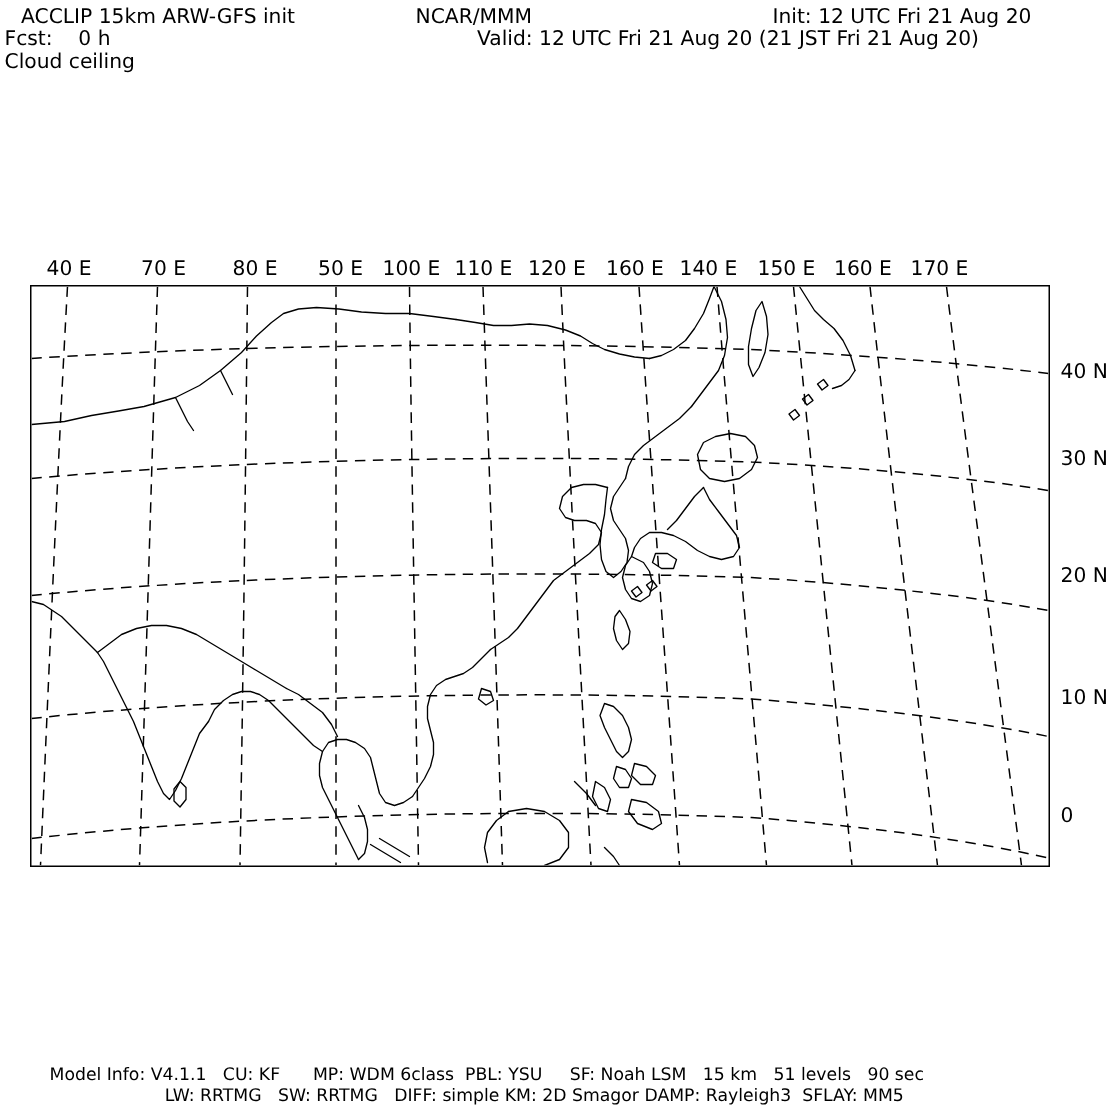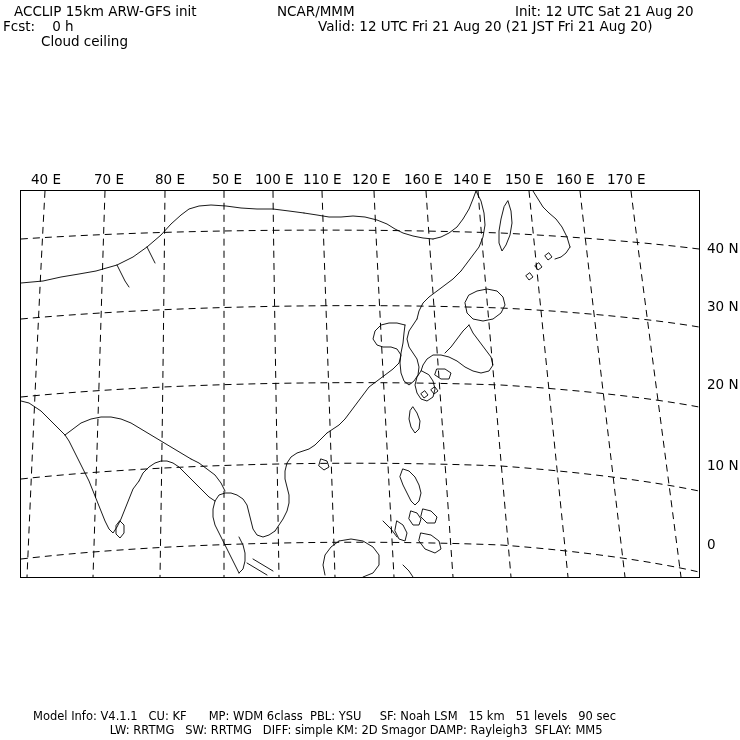--- a/index.html
+++ b/index.html
@@ -27,21 +27,21 @@
     font-size: 13.5px;
     white-space: pre;
     letter-spacing: 0px;
     line-height: 15px;
   }
   #hdr-model   { left: 14px;  top: 4px; }
   #hdr-center  { left: 277px; top: 4px; }
   #hdr-init    { left: 515px; top: 4px; }
   #hdr-fcst    { left: 3px;  top: 19px; }
   #hdr-valid   { left: 318px; top: 19px; }
-  #hdr-field   { left: 3px;  top: 34px; margin-left: 38px; }
+  #hdr-field   { left: 3px;  top: 34px; }
 
   
   #map-frame {
     position: absolute;
     left: 20px;
     top: 190px;
     width: 680px;
     height: 388px;
     border: 1px solid #000;
     box-sizing: border-box;
@@ -70,21 +70,21 @@
   #ftr-line1 { left: 33px; top: 709px; }
   #ftr-line2 { left: 33px; top: 723px; }
 </style>
 </head>
 <body>
 
 <div class="page">
 
   <div class="hdr" id="hdr-model">ACCLIP 15km ARW-GFS init</div>
   <div class="hdr" id="hdr-center">NCAR/MMM</div>
-  <div class="hdr" id="hdr-init">Init: 12 UTC Sat 21 Aug 20</div>
+  <div class="hdr" id="hdr-init">Init: 12 UTC Fri 21 Aug 20</div>
   <div class="hdr" id="hdr-fcst">Fcst:    0 h</div>
   <div class="hdr" id="hdr-valid">Valid: 12 UTC Fri 21 Aug 20 (21 JST Fri 21 Aug 20)</div>
   <div class="hdr" id="hdr-field">Cloud ceiling</div>
 
   <div class="axis-lab lon-lab" style="left:31px">40 E</div>
   <div class="axis-lab lon-lab" style="left:94px">70 E</div>
   <div class="axis-lab lon-lab" style="left:155px">80 E</div>
   <div class="axis-lab lon-lab" style="left:212px">50 E</div>
   <div class="axis-lab lon-lab" style="left:255px">100 E</div>
   <div class="axis-lab lon-lab" style="left:303px">110 E</div>

